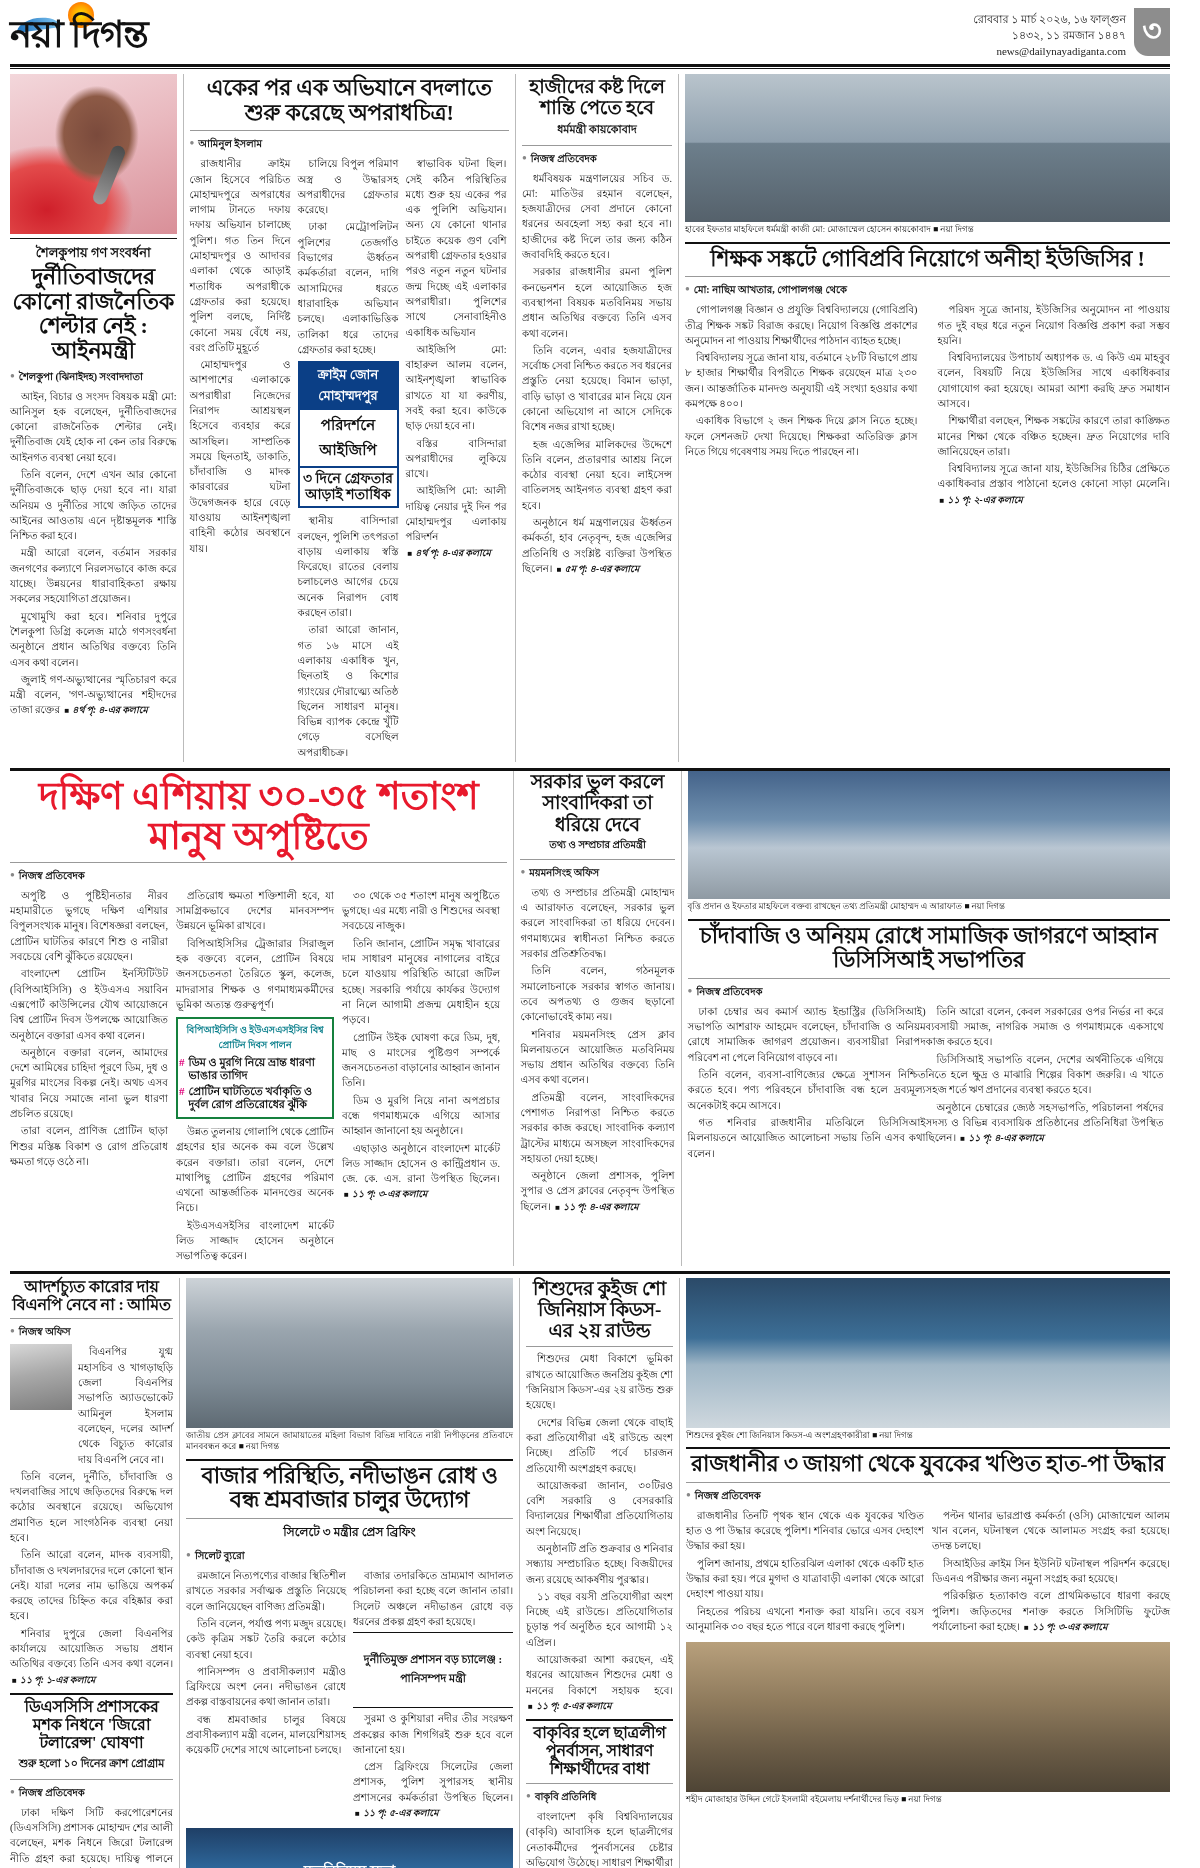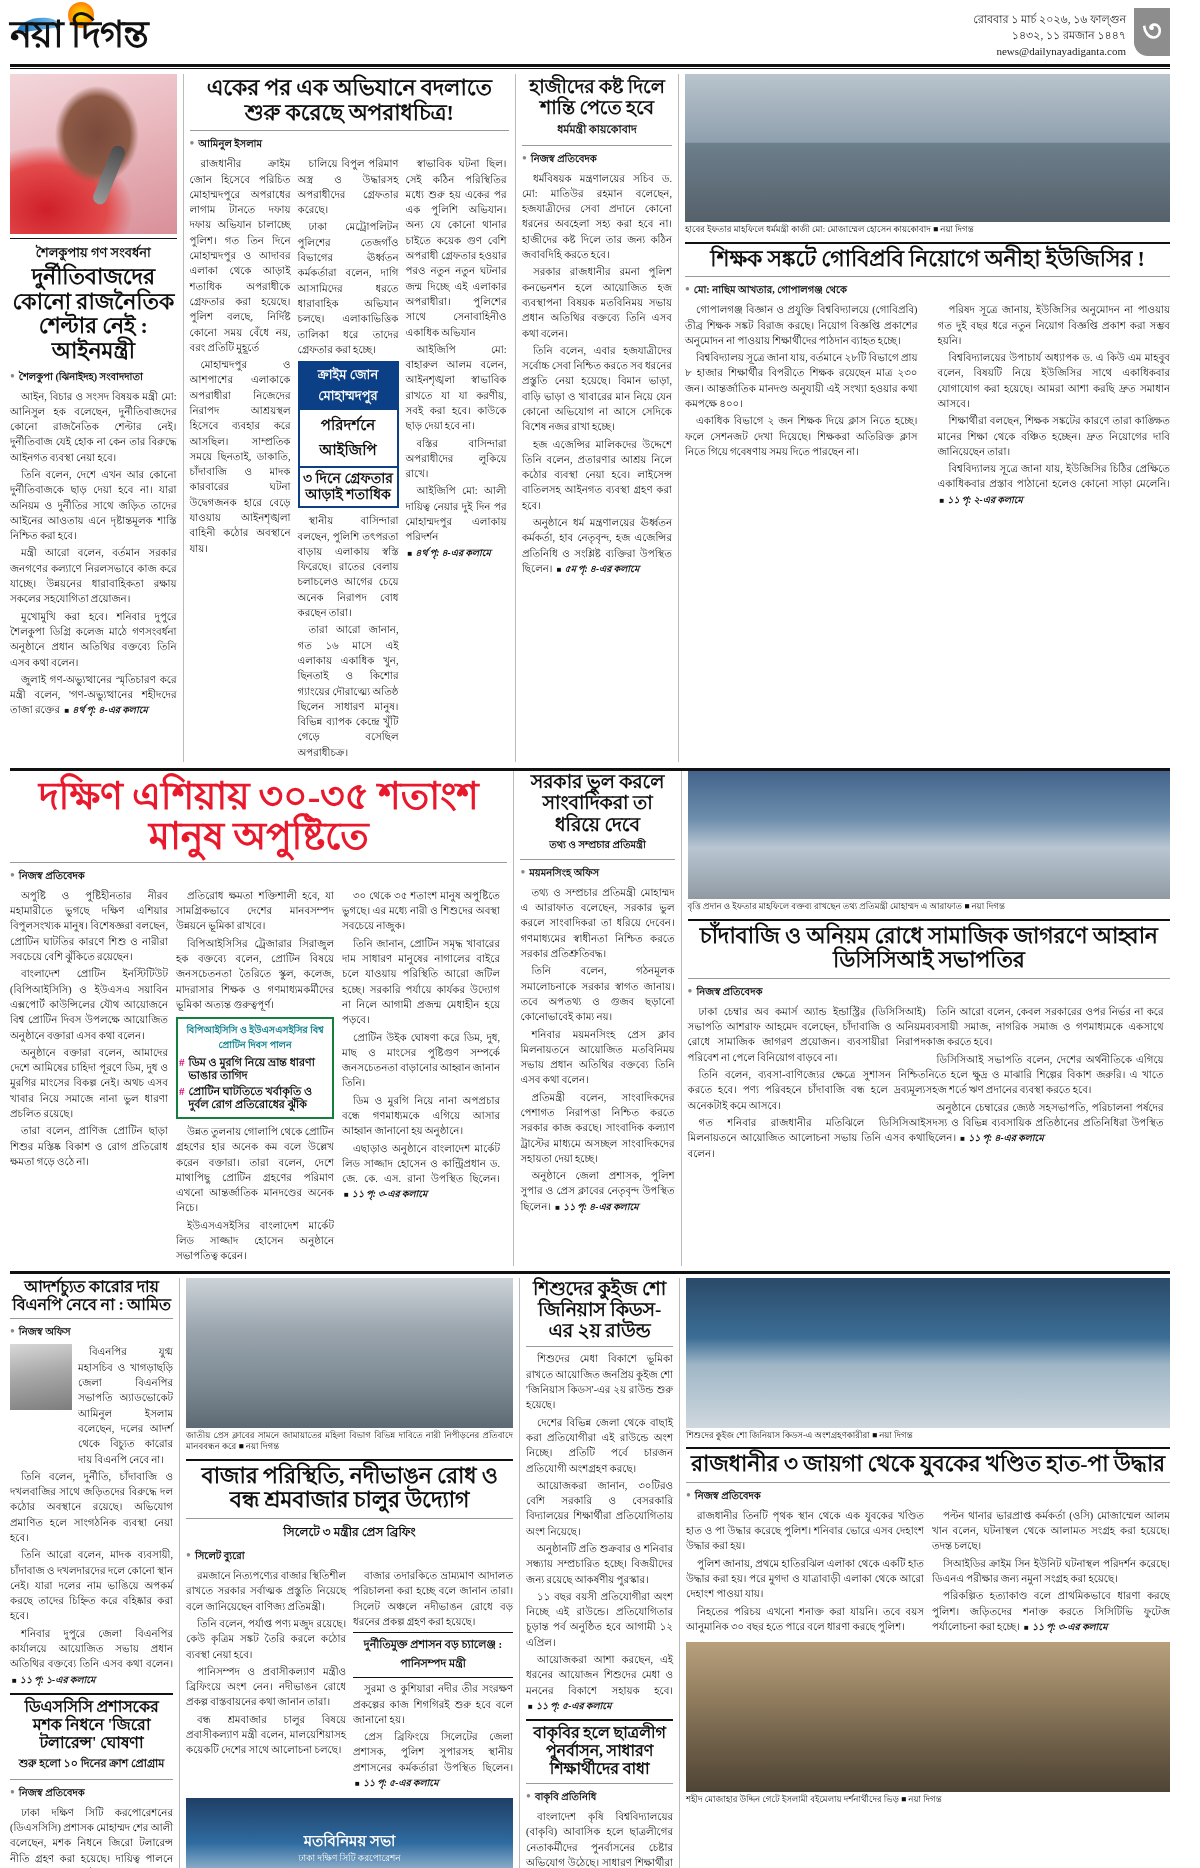--- a/index.html
+++ b/index.html
@@ -360,21 +360,21 @@
         <div style="width:160px" class="body-txt">
           <p>রমজানে নিত্যপণ্যের বাজার স্থিতিশীল রাখতে সরকার সর্বাত্মক প্রস্তুতি নিয়েছে বলে জানিয়েছেন বাণিজ্য প্রতিমন্ত্রী।</p>
           <p>তিনি বলেন, পর্যাপ্ত পণ্য মজুদ রয়েছে। কেউ কৃত্রিম সঙ্কট তৈরি করলে কঠোর ব্যবস্থা নেয়া হবে।</p>
           <p>পানিসম্পদ ও প্রবাসীকল্যাণ মন্ত্রীও ব্রিফিংয়ে অংশ নেন। নদীভাঙন রোধে প্রকল্প বাস্তবায়নের কথা জানান তারা।</p>
           <p>বন্ধ শ্রমবাজার চালুর বিষয়ে প্রবাসীকল্যাণ মন্ত্রী বলেন, মালয়েশিয়াসহ কয়েকটি দেশের সাথে আলোচনা চলছে।</p>
         </div>
         <div style="width:160px">
           <div class="body-txt">
             <p>বাজার তদারকিতে ভ্রাম্যমাণ আদালত পরিচালনা করা হচ্ছে বলে জানান তারা। সিলেট অঞ্চলে নদীভাঙন রোধে বড় ধরনের প্রকল্প গ্রহণ করা হয়েছে।</p>
           </div>
-          <div style="border-top:1px solid #111;border-bottom:1px solid #111;padding:3px 0;margin:3px 0;text-align:center">
+          <div style="border-top:1px solid #111;border-bottom:1px solid #111;padding:18px 0;margin:3px 0;text-align:center">
             <div style="font-size:11px;font-weight:bold">দুর্নীতিমুক্ত প্রশাসন বড় চ্যালেঞ্জ :</div>
             <div style="font-size:11px;font-weight:bold">পানিসম্পদ মন্ত্রী</div>
           </div>
           <div class="body-txt">
             <p>সুরমা ও কুশিয়ারা নদীর তীর সংরক্ষণ প্রকল্পের কাজ শিগগিরই শুরু হবে বলে জানানো হয়।</p>
             <p><span>প্রেস ব্রিফিংয়ে সিলেটের জেলা প্রশাসক, পুলিশ সুপারসহ স্থানীয় প্রশাসনের কর্মকর্তারা উপস্থিত ছিলেন।</span> <span class="jump">১১ পৃ: ৫-এর কলামে</span></p>
           </div>
         </div>
       </div>
       <div class="photo ph-meet" style="height:128px;margin-top:6px;position:relative">

